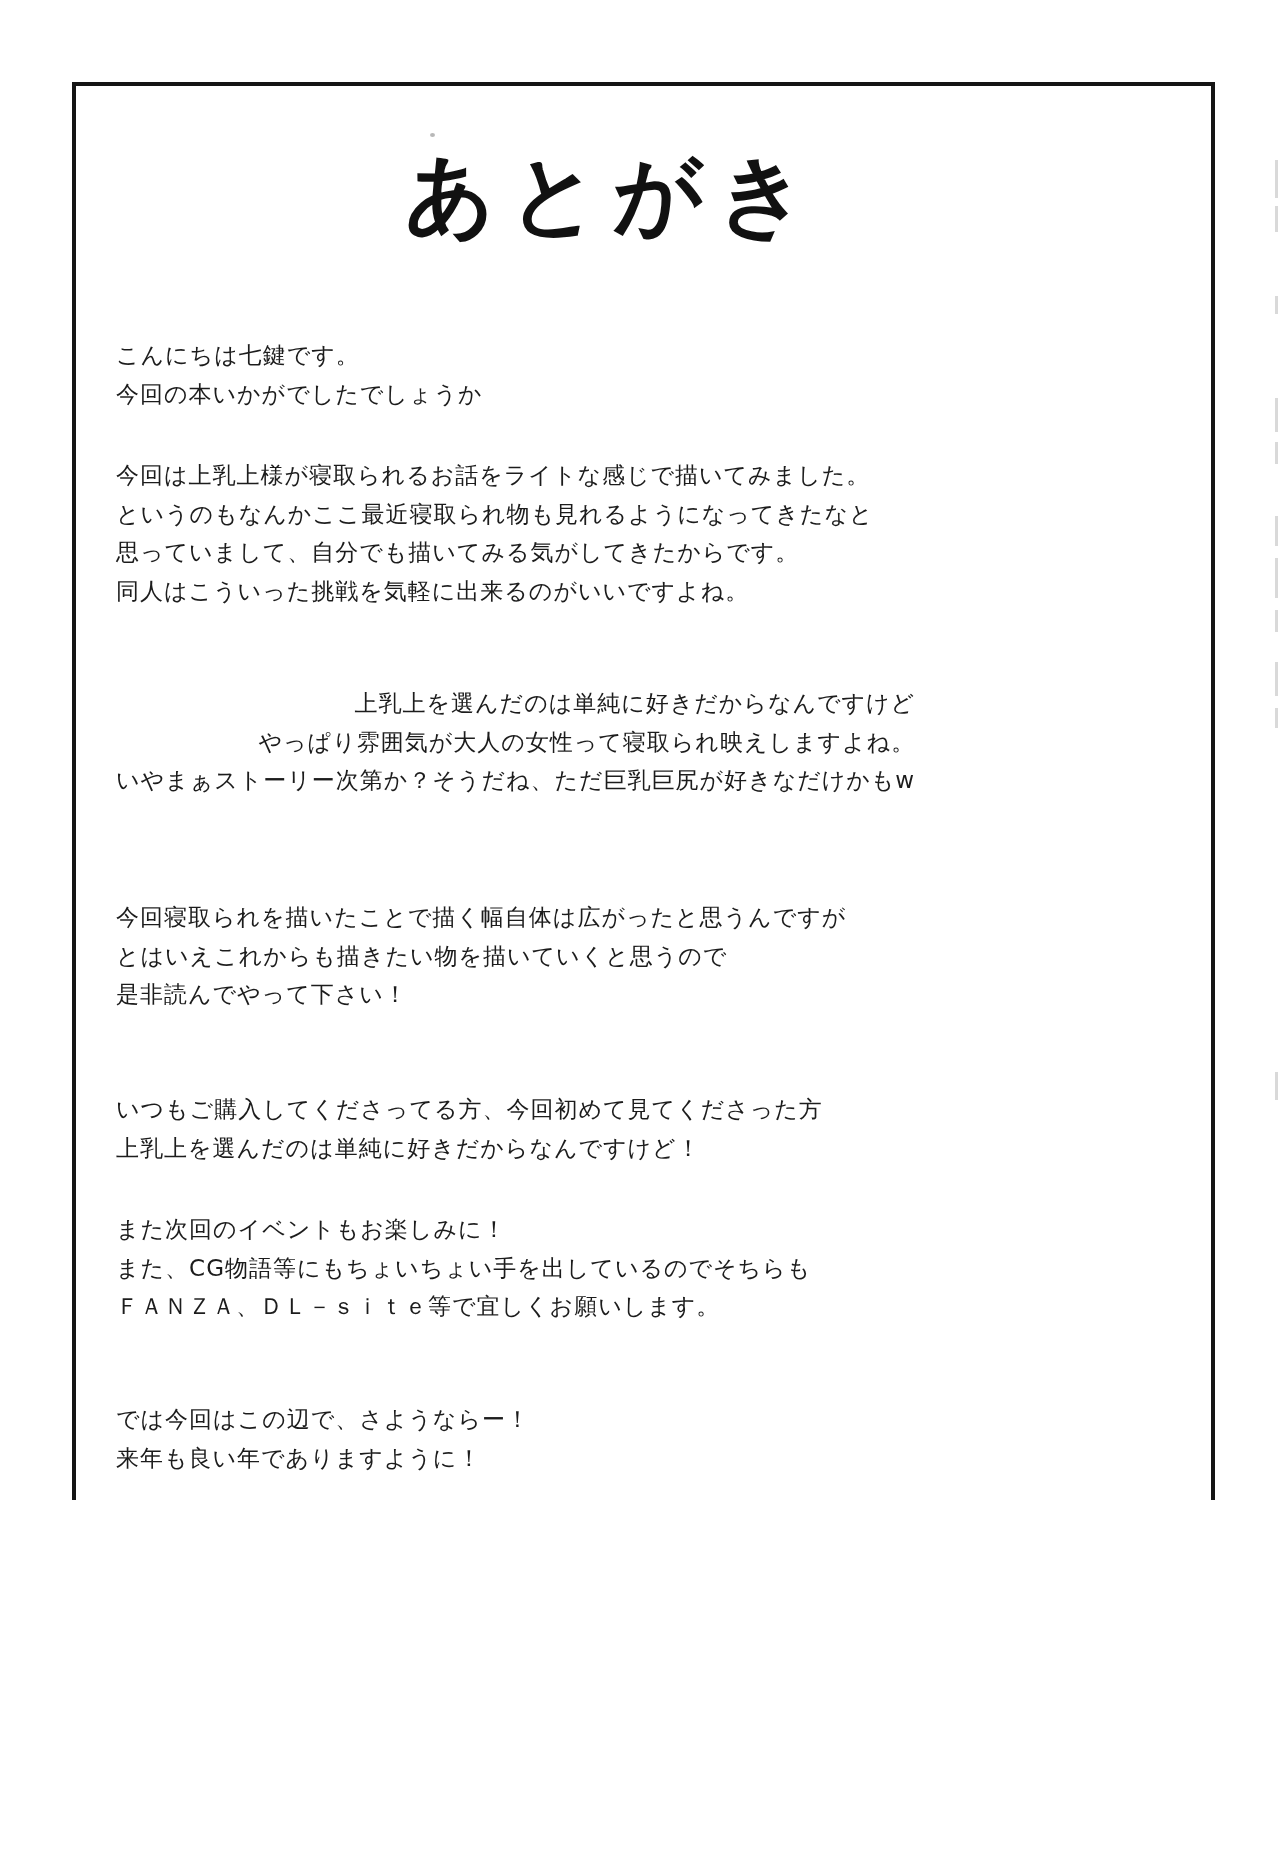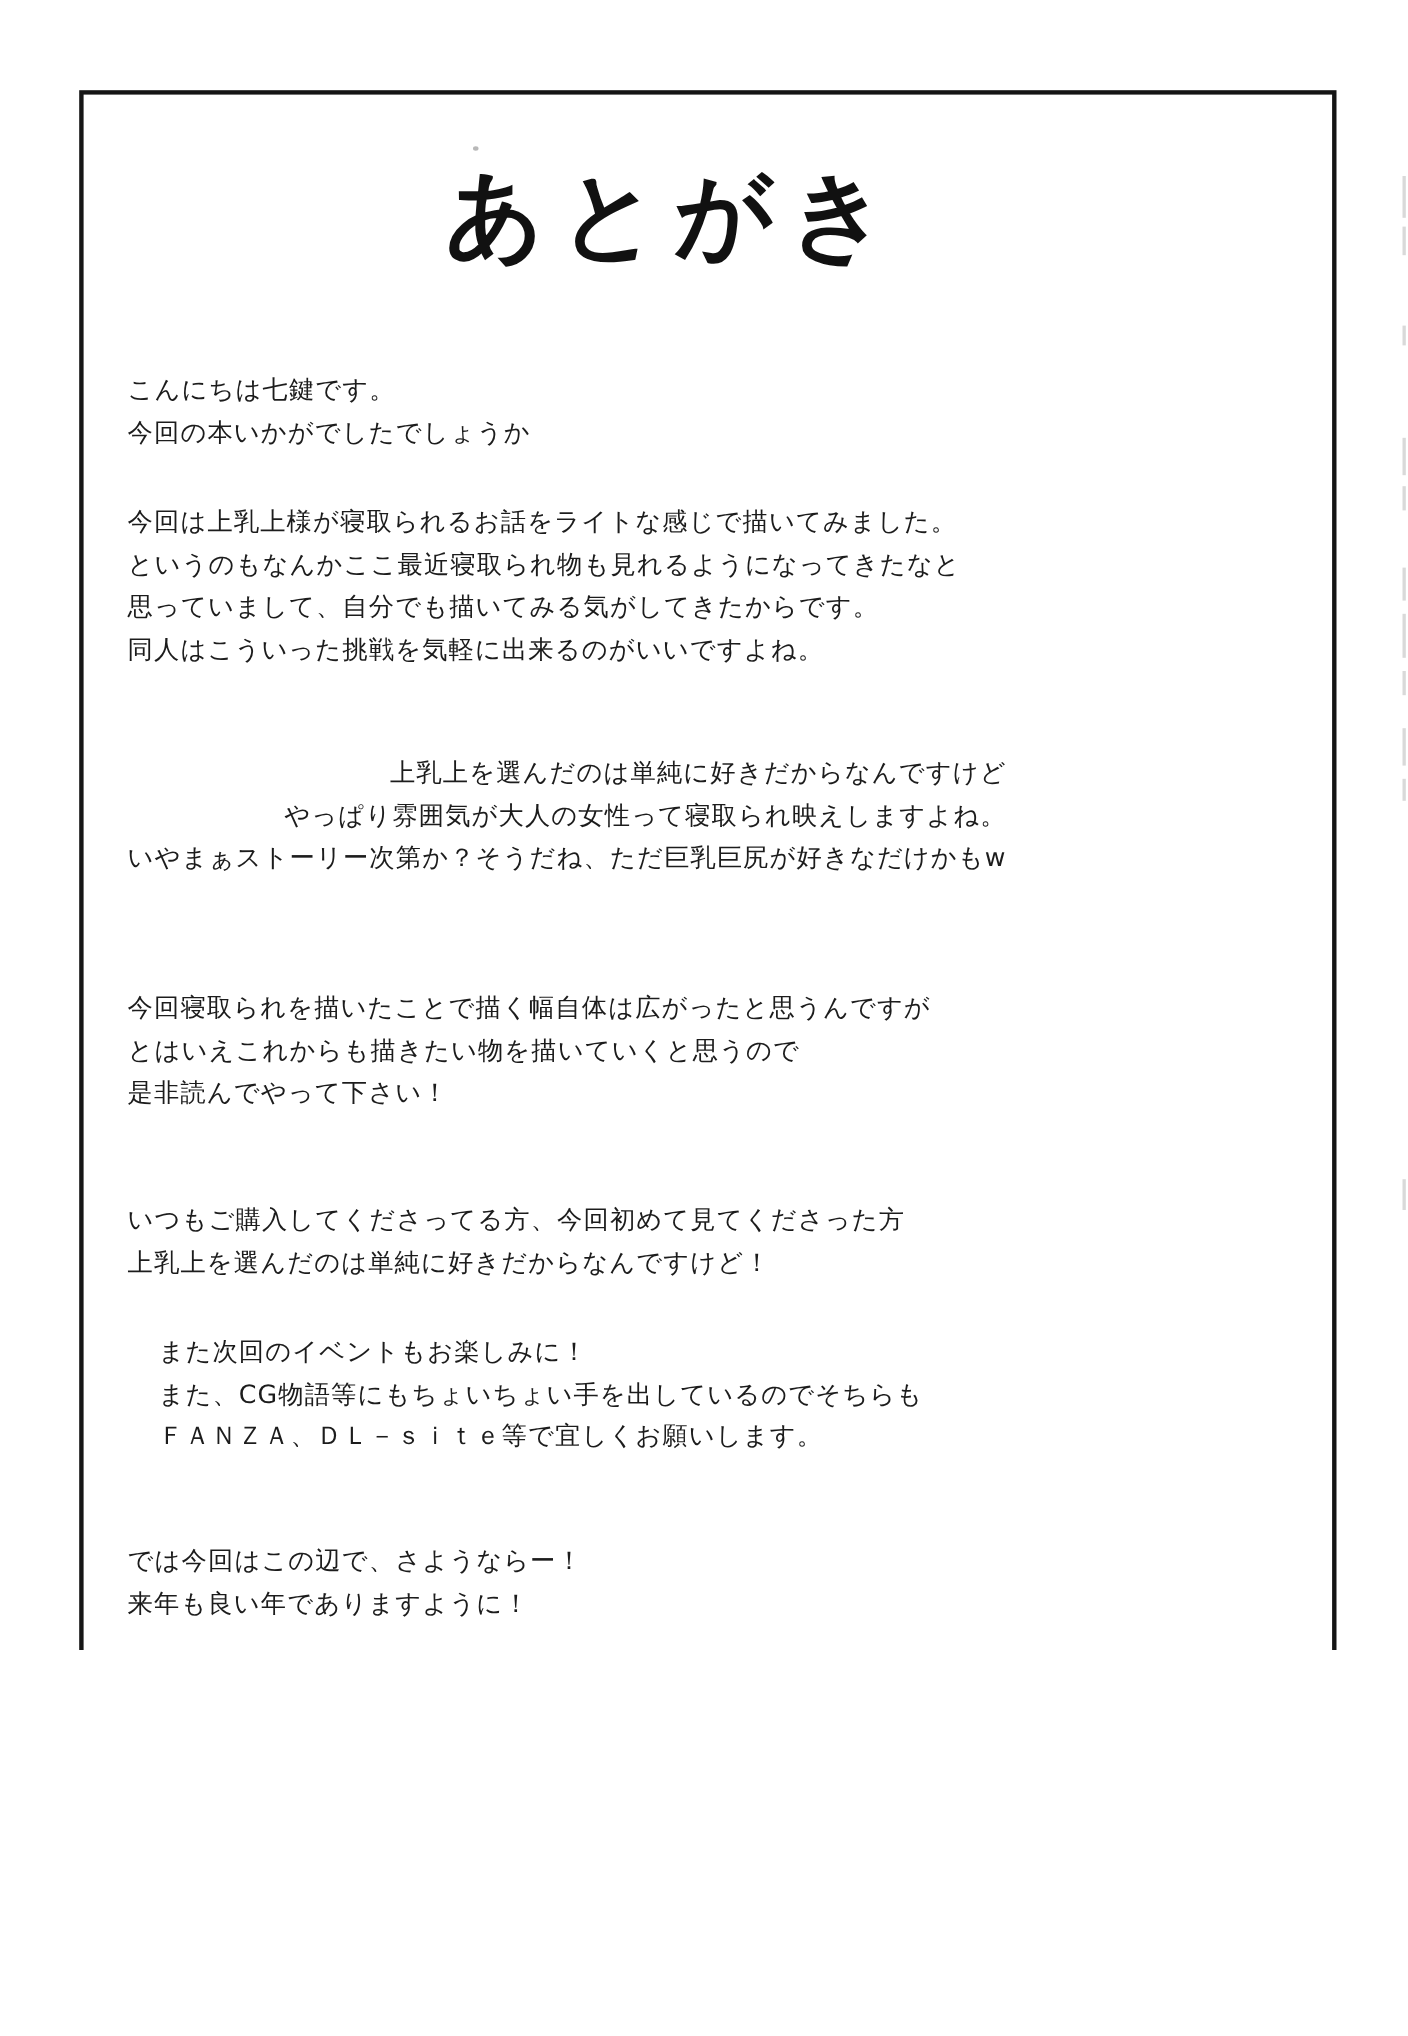--- a/index.html
+++ b/index.html
@@ -45,21 +45,21 @@
     line-height: 38.5px;
     letter-spacing: 1px;
     color: #1c1c1c;
     white-space: nowrap;
   }
   .p1 { top: 336px; }
   .p2 { top: 456px; }
   .p3 { top: 684px; text-align: right; }
   .p4 { top: 898px; }
   .p5 { top: 1090px; }
-  .p6 { top: 1210px; margin-left: 28px; }
+  .p6 { top: 1210px; }
   .p7 { top: 1400px; }
   .page-number {
     position: absolute;
     left: 6px;
     top: 1814px;
     font-size: 40px;
     font-weight: bold;
     color: #222222;
     letter-spacing: 0px;
     text-align: center;

